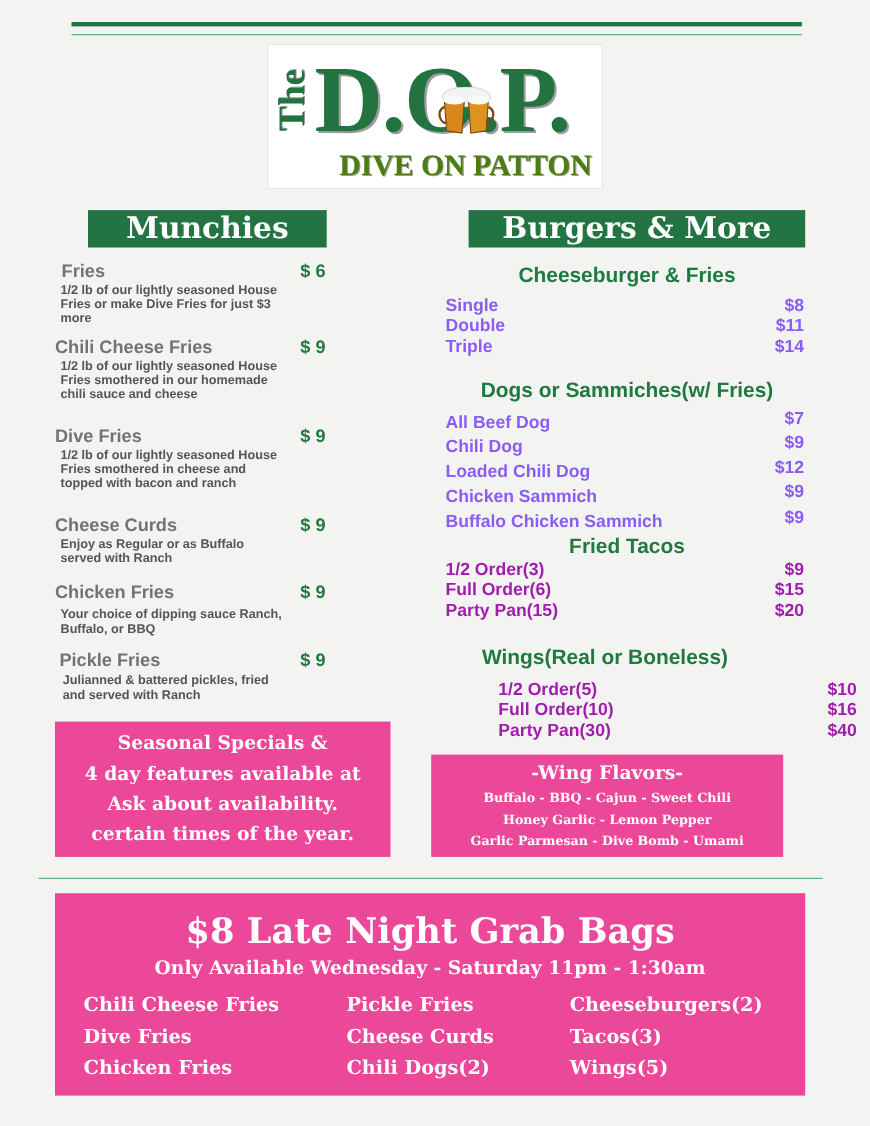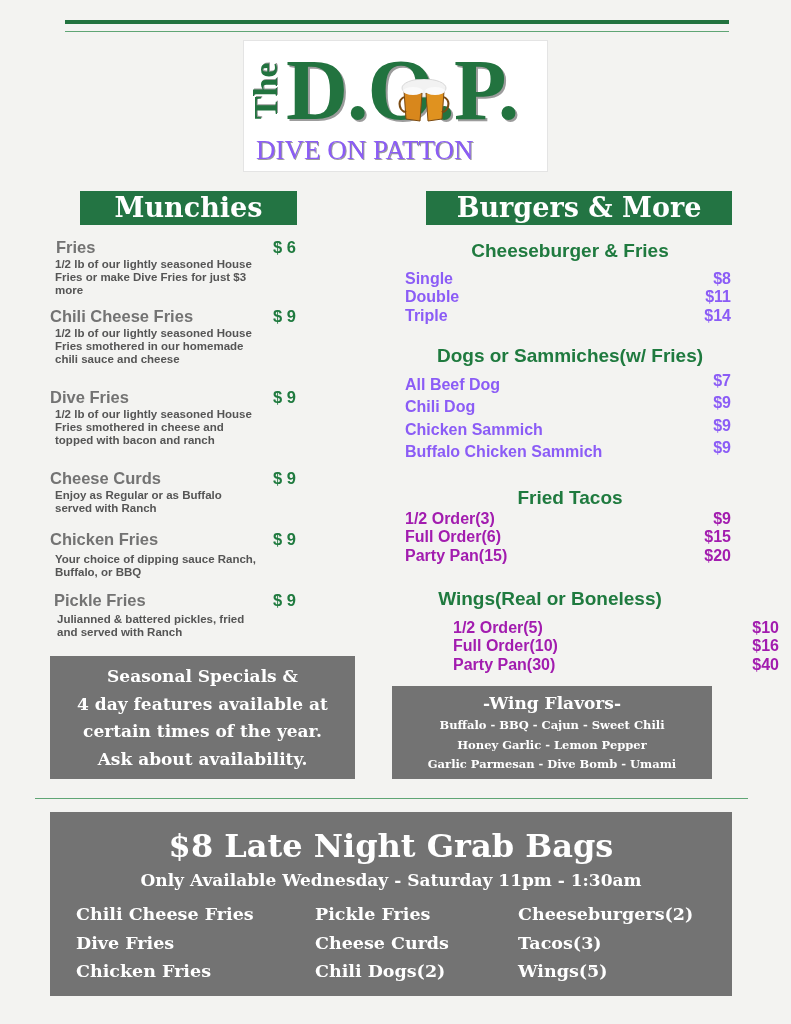--- a/index.html
+++ b/index.html
@@ -30,22 +30,22 @@
   }
   .logo-dop {
     position: absolute; left: 42px; top: 6px; height: 86px;
     font-family: "Liberation Serif", serif; font-weight: bold; font-size: 86px; line-height: 86px;
     color: #22733f; text-shadow: 2px 2px 0 #9c9c9c; letter-spacing: -1px; white-space: nowrap;
   }
   .logo-mugs {
     position: absolute; left: 152px; top: 38px; width: 56px; height: 46px;
   }
   .logo-sub {
-    position: absolute; left: 12px; top: 94px; width: 282px; text-align: left;
-    font-family: "Liberation Serif", serif; font-weight: normal; font-size: 27px; color: #8b5cf6;
+    position: absolute; left: 12px; top: 94px; width: 282px; text-align: right;
+    font-family: "Liberation Serif", serif; font-weight: bold; font-size: 27px; color: #4d7c0f;
     text-shadow: 1px 1px 0 #9c9c9c; letter-spacing: 0px; white-space: nowrap;
   }
 
   
   .sec-header {
     position: absolute; height: 34px; background: #237443; color: #fff;
     font-family: "DejaVu Serif", serif; font-weight: bold; font-size: 27px; line-height: 34px;
     text-align: center; white-space: nowrap;
   }
   .sec-munchies { left: 80px; top: 191px; width: 217px; }
@@ -67,21 +67,21 @@
   .r-title {
     position: absolute; left: 400px; width: 340px; text-align: center;
     font-weight: bold; font-size: 19px; color: #1f7a3f; line-height: 22px; white-space: nowrap;
   }
   .r-list { position: absolute; left: 405px; width: 326px; }
   .r-row { display: flex; justify-content: space-between; font-size: 16px; line-height: 18.4px; color: #8b5cf6; }
   .r-row.bold { font-weight: bold; }
   .r-row.regular { font-weight: bold; color: #a21caf; }
 
   
-  .box { position: absolute; background: #737373; color: #fff; text-align: center; font-family: "DejaVu Serif", serif; font-weight: bold; }
+  .box { position: absolute; background: #ec4899; color: #fff; text-align: center; font-family: "DejaVu Serif", serif; font-weight: bold; }
   .box-seasonal { left: 50px; top: 656px; width: 305px; height: 123px; padding-top: 7px; }
   .box-seasonal div { font-size: 17px; line-height: 27.5px; white-space: nowrap; }
   .box-wings { left: 392px; top: 686px; width: 320px; height: 93px; padding-top: 4px; }
   .wf-title { font-size: 17px; line-height: 26px; }
   .wf-line { font-size: 11.5px; line-height: 19.5px; white-space: nowrap; }
 
   .rule-mid { position: absolute; left: 35px; top: 798px; width: 713px; height: 1px; background: #5fa575; }
 
   .box-grab { left: 50px; top: 812px; width: 682px; height: 184px; }
   .grab-title { position: absolute; left: 0; top: 14px; width: 100%; font-size: 32px; line-height: 40px; white-space: nowrap; }
@@ -169,20 +169,24 @@
 <div class="r-list" style="top:372px;">
   <div class="r-row bold">
       <span style="padding-top:4px;">All Beef Dog</span>
       <span>$7</span>
     </div>
   <div class="r-row bold">
       <span style="padding-top:4px;">Chili Dog</span>
       <span>$9</span>
     </div>
   <div class="r-row bold">
+      <span style="padding-top:4px;">Loaded Chili Dog</span>
+      <span>$12</span>
+    </div>
+  <div class="r-row bold">
       <span style="padding-top:4px;">Chicken Sammich</span>
       <span>$9</span>
     </div>
   <div class="r-row bold">
       <span style="padding-top:4px;">Buffalo Chicken Sammich</span>
       <span>$9</span>
     </div>
 </div>
 
 <div class="r-title" style="top:487px;">Fried Tacos</div>
@@ -213,22 +217,22 @@
     </div>
   <div class="r-row regular">
       <span>Party Pan(30)</span>
       <span>$40</span>
     </div>
 </div>
 
 <div class="box box-seasonal">
   <div>Seasonal Specials &amp;</div>
   <div>4 day features available at</div>
+  <div>Ask about availability.</div>
   <div>certain times of the year.</div>
-  <div>Ask about availability.</div>
 </div>
 
 <div class="box box-wings">
   <div class="wf-title">-Wing Flavors-</div>
   <div class="wf-line">Buffalo - BBQ - Cajun - Sweet Chili</div>
   <div class="wf-line">Honey Garlic - Lemon Pepper</div>
   <div class="wf-line">Garlic Parmesan - Dive Bomb - Umami</div>
 </div>
 
 <div class="rule-mid"></div>

